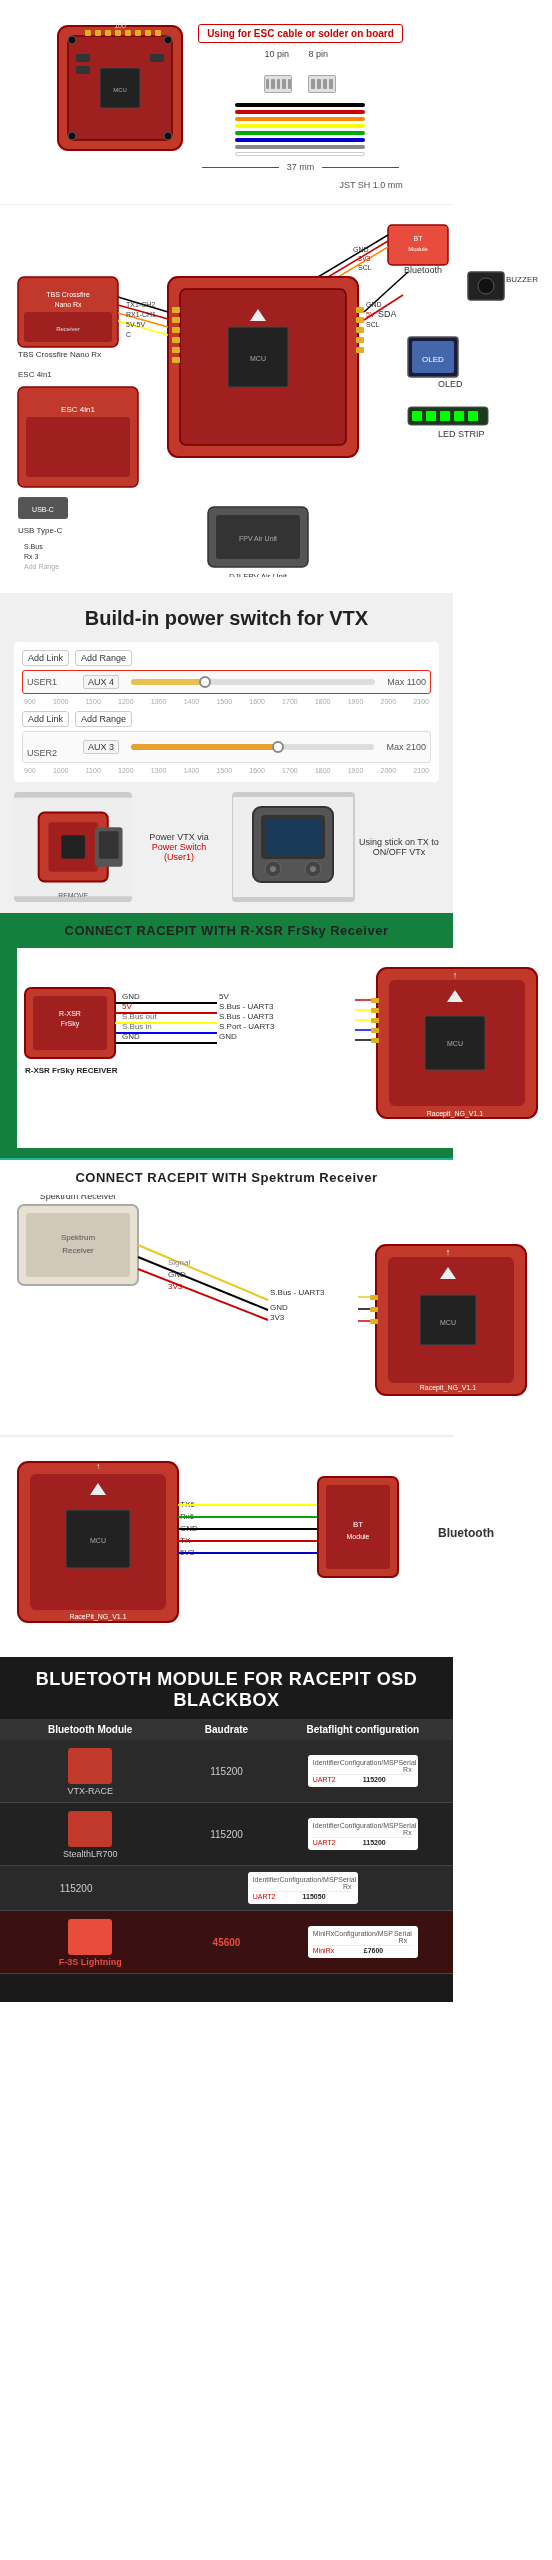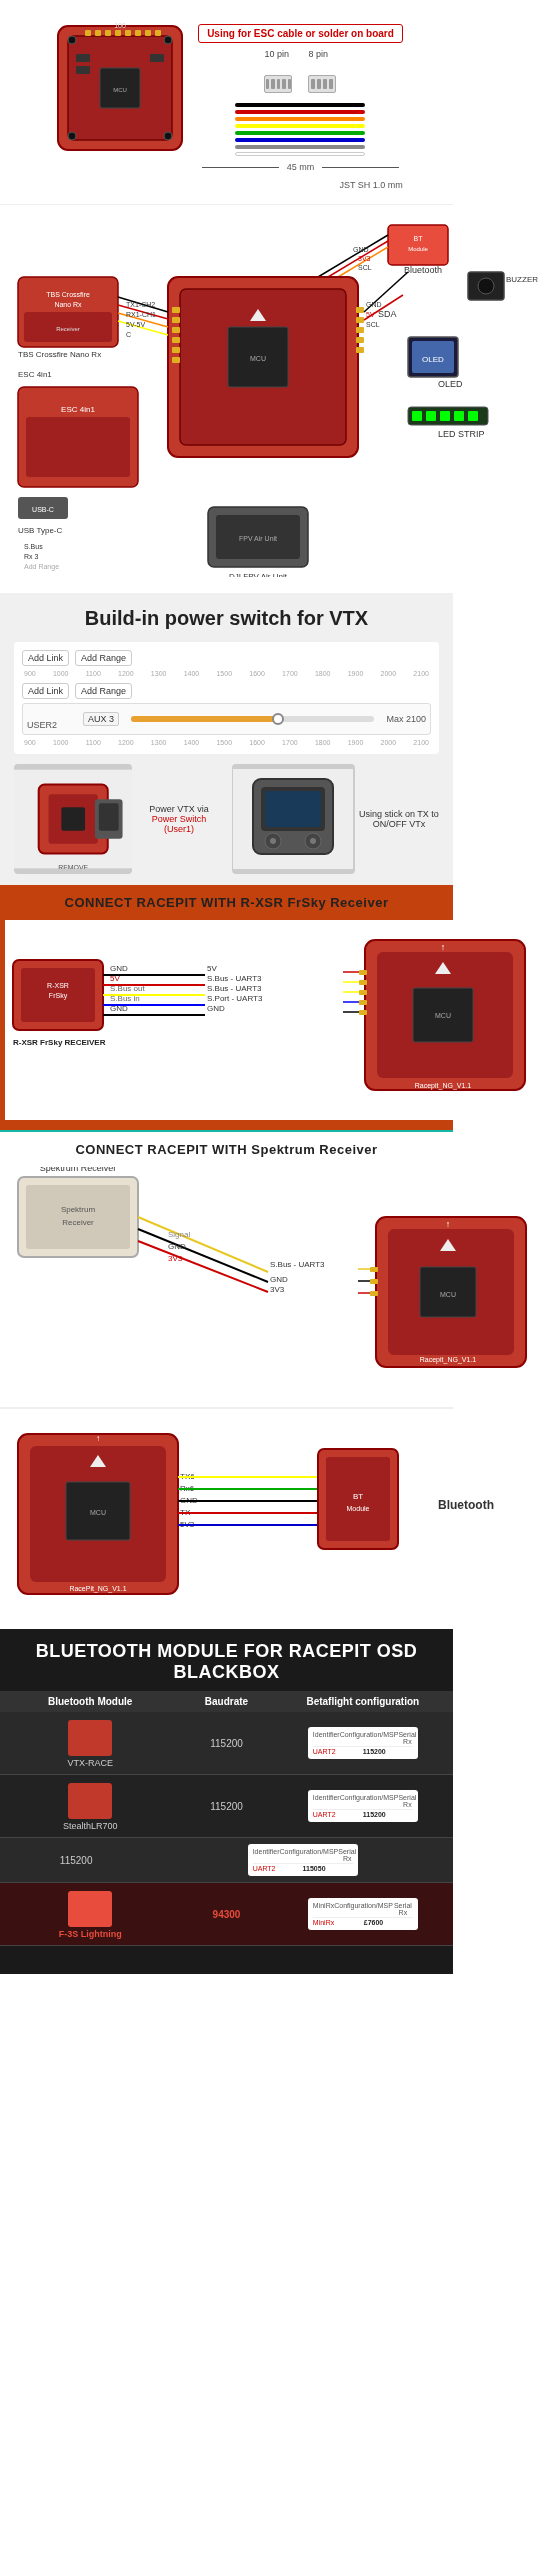--- a/index.html
+++ b/index.html
@@ -134,22 +134,22 @@
     }
     .photo-caption {
       font-size: 9px;
       color: #333;
       text-align: center;
     }
     .photo-caption span.red { color: #c00; }
 
     
     .section-4 {
-      background: #c2410c;
-      padding: 10px 5px;
+      background: #15803d;
+      padding: 10px 17px;
       border-top: 1px solid #eee;
     }
     .connect-title {
       font-size: 13px;
       font-weight: bold;
       color: #222;
       text-align: center;
       margin-bottom: 10px;
       letter-spacing: 0.5px;
     }
@@ -402,21 +402,21 @@
         <div class="ci-cable" style="background:#f80;"></div>
         <div class="ci-cable" style="background:#ff0;"></div>
         <div class="ci-cable" style="background:#0a0;"></div>
         <div class="ci-cable" style="background:#00c;"></div>
         <div class="ci-cable" style="background:#888;"></div>
         <div class="ci-cable" style="background:#fff; border:1px solid #ccc;"></div>
       </div>
       <div style="display:flex; align-items:center; gap:4px; width:100%;">
         <div style="flex:1; height:1px; background:#555; margin: 0 4px;"></div>
         <div class="ci-dim">
-          <span>45 mm</span>
+          <span>37 mm</span>
         </div>
         <div style="flex:1; height:1px; background:#555; margin: 0 4px;"></div>
       </div>
       <div class="ci-jst">JST SH 1.0 mm</div>
     </div>
   </div>
 </div>
 
 <div class="section section-2">
   <svg width="552" height="360" viewBox="0 0 552 360">
@@ -525,20 +525,29 @@
 </div>
 
 <div class="section section-3">
   <div class="section-3-title">Build-in power switch for VTX</div>
 
   <div class="betaflight-area">
 
     <div class="bf-row">
       <span class="bf-btn">Add Link</span>
       <span class="bf-btn">Add Range</span>
+    </div>
+    <div class="bf-row" style="background:#fafafa; border:1px solid #e8281e; border-radius:3px; padding:4px; margin-bottom:4px;">
+      <span class="bf-label" style="min-width:50px;">USER1</span>
+      <span class="bf-select">AUX 4</span>
+      <div class="bf-slider-track" style="flex:1; margin:0 6px;">
+        <div class="bf-slider-fill" style="width:30%; background:#e8c050;"></div>
+        <div class="bf-slider-thumb" style="left:28%;"></div>
+      </div>
+      <span class="bf-label">Max 1100</span>
     </div>
     <div class="bf-tick-row">
       <span>900</span>
         <span>1000</span>
         <span>1100</span>
         <span>1200</span>
         <span>1300</span>
       <span>1400</span>
         <span>1500</span>
         <span>1600</span>
@@ -826,21 +835,21 @@
       </div>
     </div>
   </div>
 
   <div class="bt-row highlight-row">
     <div class="bt-cell bt-cell-wide">
       <div class="bt-cell-img" style="background:#e74c3c;"></div>
       <div class="highlight-name" style="font-size:9px;">F-3S Lightning</div>
     </div>
     <div class="bt-cell">
-      <span class="highlight-baud" style="font-size:10px;">94300</span>
+      <span class="highlight-baud" style="font-size:10px;">45600</span>
     </div>
     <div class="bt-cell bt-cell-wide">
       <div class="bt-config-box">
         <div class="bt-config-row">
             <span>MiniRx</span>
             <span>Configuration/MSP</span>
             <span>Serial Rx</span>
           </div>
         <div class="bt-config-row">
             <span style="color:#c00;">MiniRx</span>

